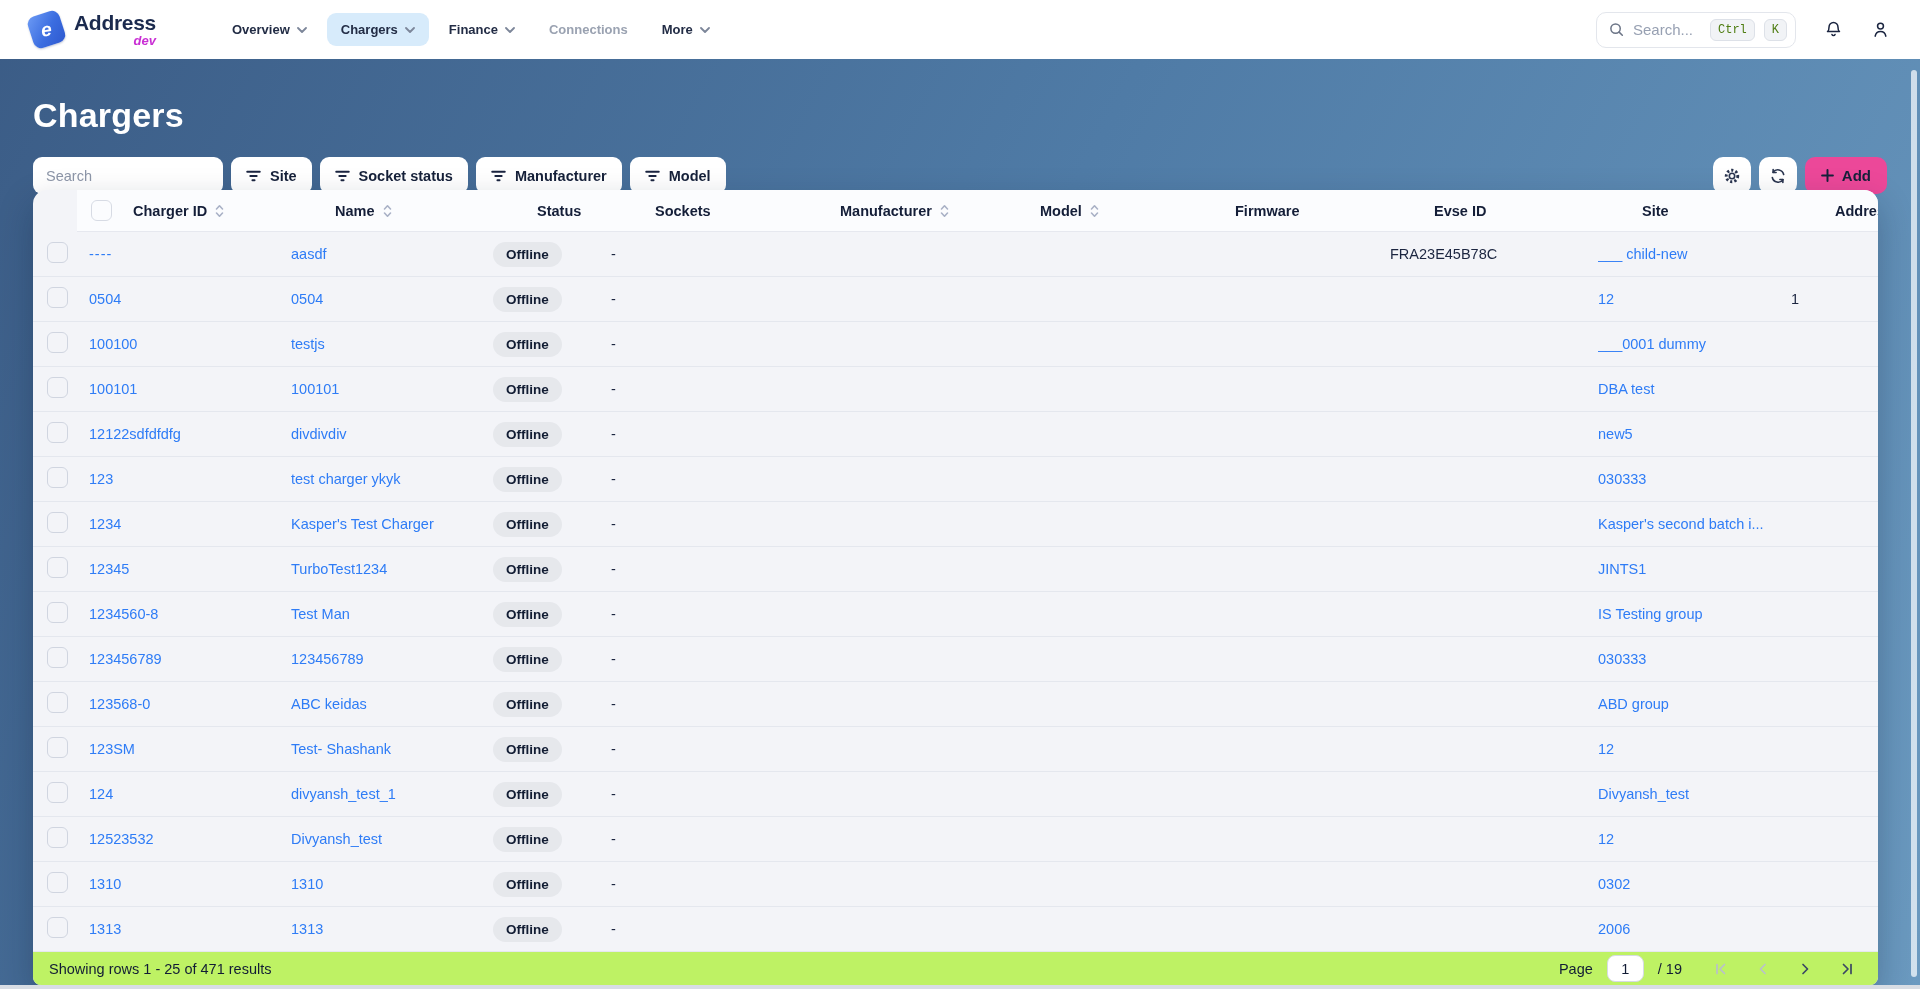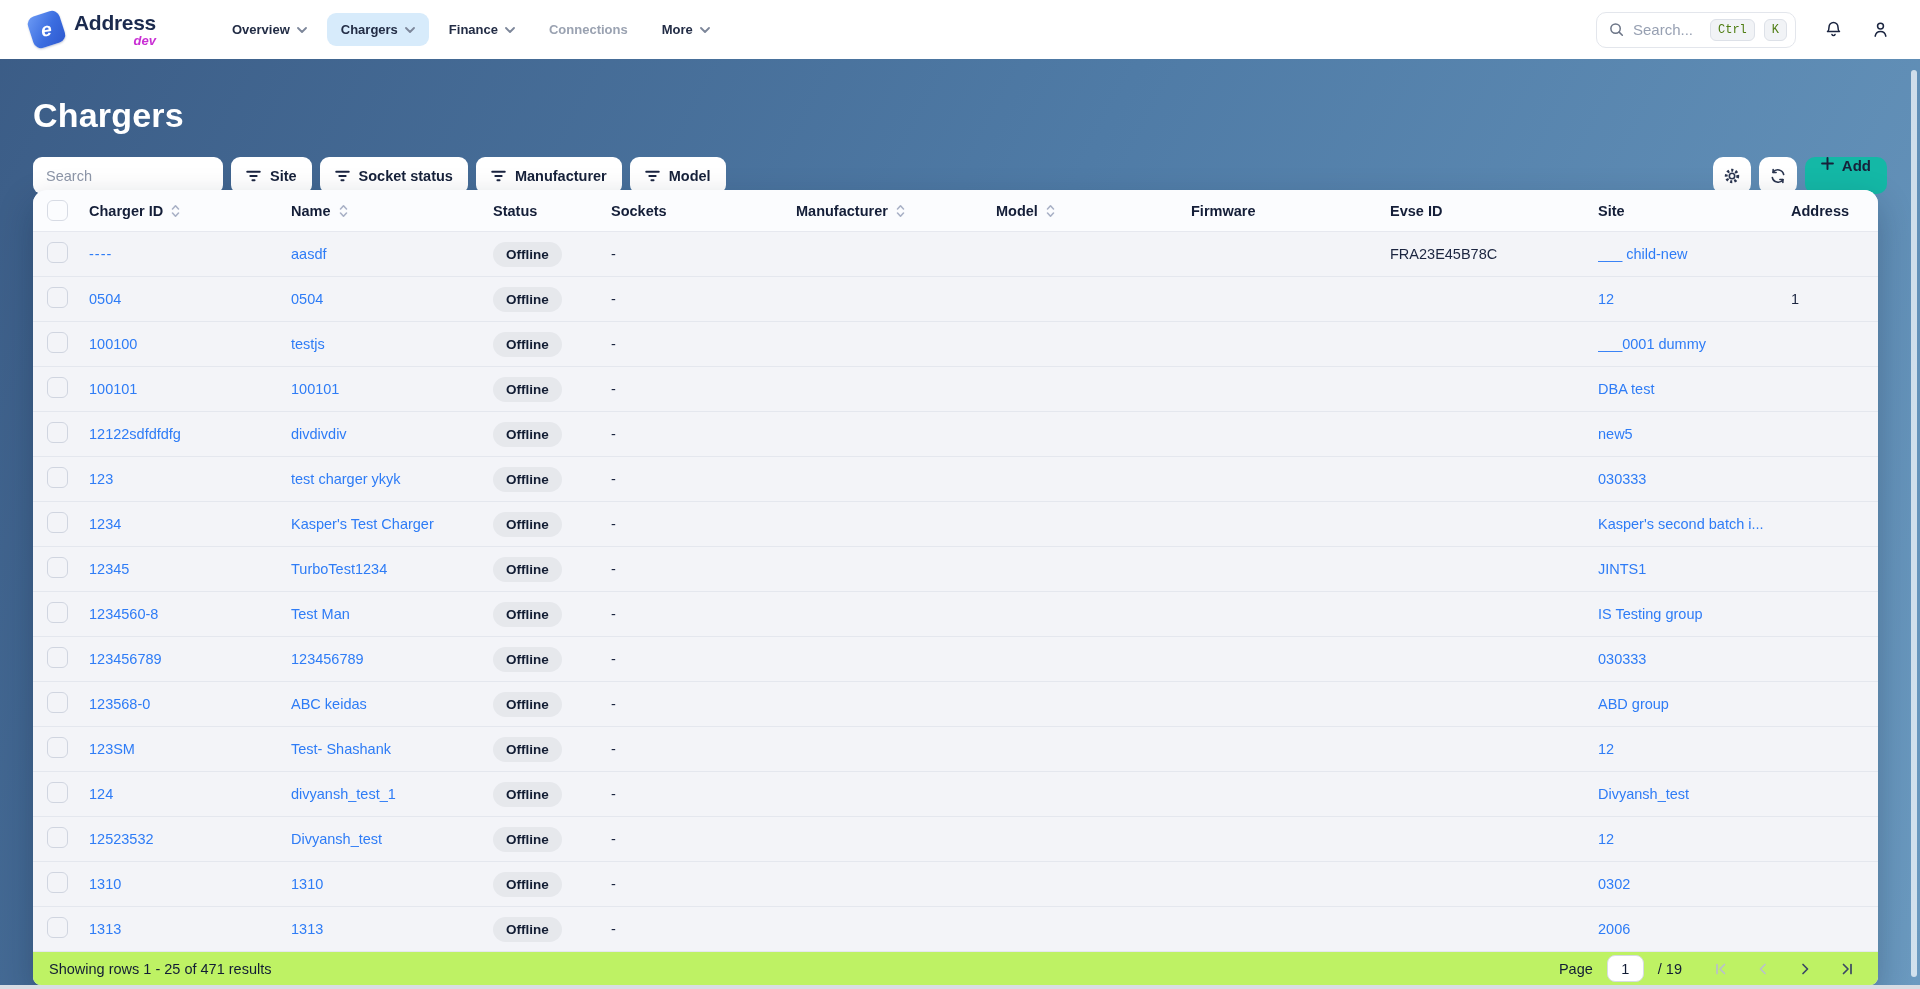--- a/index.html
+++ b/index.html
@@ -66,37 +66,37 @@
     white-space:nowrap;
   }
   .funnel { width:15px; height:12px; }
   .funnel path { stroke:#1b2540; stroke-width:1.9; stroke-linecap:round; }
   .filter-right { margin-left:auto; display:flex; align-items:center; gap:8px; }
   .sq-btn {
     width:38px; height:37px; background:#fff; border:none; border-radius:10px;
     display:flex; align-items:center; justify-content:center; cursor:pointer;
   }
   .add-btn {
-    display:flex; align-items:flex-start; gap:8px; height:37px; padding:0 16px;
-    background:#14b8a6; border:none; border-radius:10px; cursor:pointer;
+    display:flex; align-items:center; gap:8px; height:37px; padding:0 16px;
+    background:#ec4899; border:none; border-radius:10px; cursor:pointer;
     font-size:15px; font-weight:700; color:#16213a; font-family:"Liberation Sans",sans-serif;
   }
 
   
   .table-card {
     position:absolute; left:33px; top:190px; width:1845px; bottom:4px;
     background:#f3f4f8; border-radius:14px 14px 8px 8px; overflow:hidden;
     box-shadow:0 14px 34px rgba(10,25,50,.28); display:flex; flex-direction:column;
   }
   .grid-row {
     display:grid;
     grid-template-columns:42px 202px 202px 118px 185px 200px 195px 199px 208px 193px 1fr;
     align-items:center; padding-left:14px;
   }
-  .thead { background:#fbfcfe; height:42px; border-bottom:1px solid #e6e8ef; flex:0 0 auto; }
+  .thead { background:#fbfcfe; height:42px; border-bottom:1px solid #e6e8ef; flex:0 0 auto;margin-left:44px; }
   .th { display:flex; align-items:center; gap:7px; font-size:14.5px; font-weight:700; color:#141e38; }
   .sort { width:11px; height:14px; cursor:pointer; }
   .sort path { stroke:#a9b1c6; stroke-width:1.6; fill:none; stroke-linecap:round; stroke-linejoin:round; }
   .tbody { flex:1 1 auto; overflow:hidden; }
   .tr { height:45px; border-bottom:1px solid #e4e7ee; background:#f3f4f8; }
   .td { font-size:14.5px; color:#1b2540; overflow:hidden; white-space:nowrap; }
   .link { color:#2e7cf6; text-decoration:none; font-weight:500; cursor:pointer; }
   .pill {
     display:inline-block; background:#e6e8ec; color:#111c33; font-weight:700;
     font-size:13.5px; padding:5px 13px; border-radius:999px;

